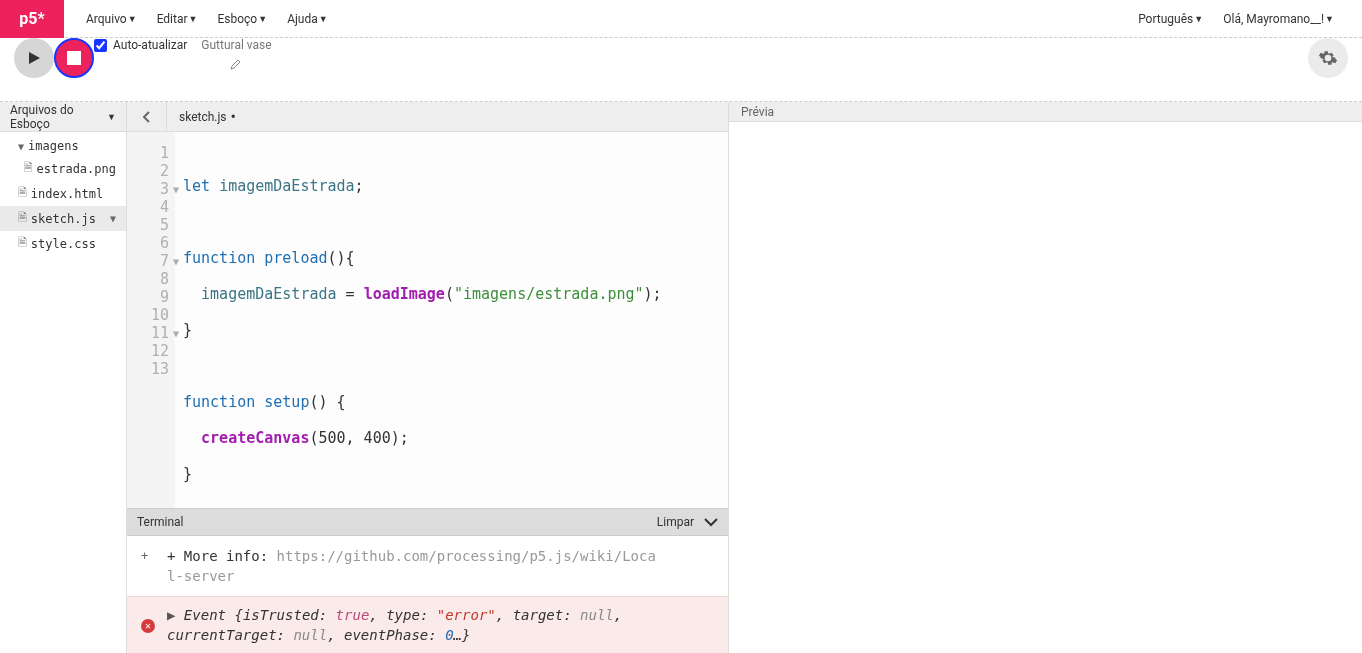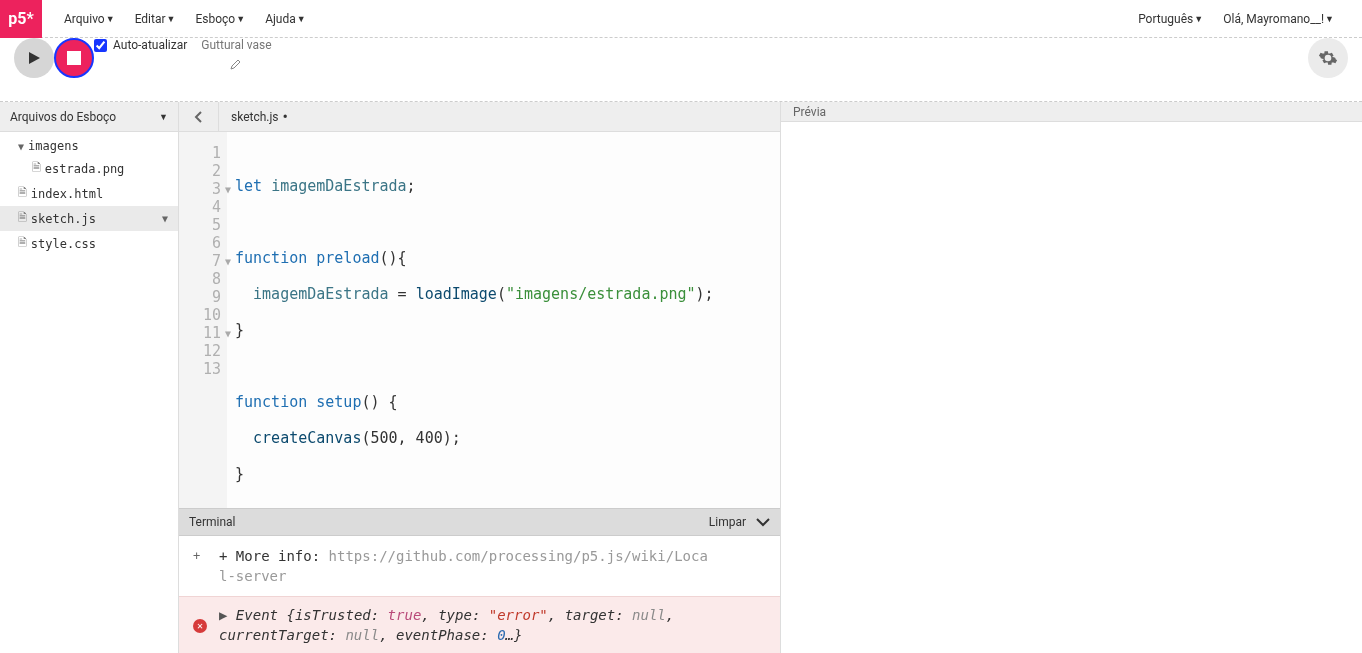--- a/index.html
+++ b/index.html
@@ -1,52 +1,52 @@
 <!DOCTYPE html>
 <html><head>
 <meta charset="utf-8">
 <style>
 * { margin:0; padding:0; box-sizing:border-box; }
 body { font-family:-apple-system,BlinkMacSystemFont,"Segoe UI",Roboto,sans-serif; font-size:12px; color:#333; width:1362px; height:653px; overflow:hidden; background:#fff; }
 .nav { height:38px; display:flex; align-items:center; border-bottom:1px dashed #ccc; }
-.logo { width:42px; height:38px; background:#ed225d; color:#fff; display:flex; align-items:center; justify-content:center; font-weight:bold; font-size:16px; }
+.logo { width:64px; height:38px; background:#ed225d; color:#fff; display:flex; align-items:center; justify-content:center; font-weight:bold; font-size:16px; }
 .nav-items { display:flex; gap:4px; margin-left:14px; }
 .nav-item { padding:4px 8px; display:flex; align-items:center; gap:1px; cursor:pointer; color:#333; }
 .nav-right { margin-left:auto; display:flex; gap:4px; margin-right:20px; }
 .caret { font-size:9px; color:#333; }
 .toolbar { height:64px; display:flex; align-items:flex-start; padding:0 14px; border-bottom:1px dashed #ccc; gap:0; }
 .rbtn { width:40px; height:40px; border-radius:50%; display:flex; align-items:center; justify-content:center; cursor:pointer; }
 .play-btn { background:#d6d6d6; }
 .stop-btn { background:#ed225d; border:2px solid #1736ff; }
 .auto { display:flex; align-items:center; gap:6px; color:#333; }
 .proj { display:flex; align-items:center; gap:6px; color:#777; margin-left:14px;flex-direction:column; }
 .gear { margin-left:auto; width:40px; height:40px; border-radius:50%; background:#ebebeb; display:flex; align-items:center; justify-content:center; cursor:pointer; }
 .main { display:flex; height:551px; }
-.sidebar { width:179px; border-right:1px solid #ddd; }
+.sidebar { width:127px; border-right:1px solid #ddd; }
 .sb-head { height:30px; background:#eee; border-bottom:1px solid #ddd; display:flex; align-items:center; padding:0 10px; font-size:12px; color:#333; justify-content:space-between; }
 .tree { padding:4px 0; font-family:"Lucida Console",Monaco,monospace; font-size:12px; }
 .ti { padding:3px 10px; display:flex; align-items:center; gap:4px; cursor:pointer; color:#333; }
 .ti.sel { background:#eaeaea; }
 .ti .spacer { display:inline-block; }
 .tri { font-size:10px; color:#666; }
 .fi-icon { font-size:11px; color:#666; }
 .middle { width:602px; display:flex; flex-direction:column; border-right:1px solid #ddd; }
 .tabbar { height:30px; background:#eee; border-bottom:1px solid #ddd; display:flex; align-items:center; }
 .collapse { width:40px; height:30px; display:flex; align-items:center; justify-content:center; border-right:1px solid #ddd; cursor:pointer; color:#666; font-weight:bold; }
 .tabname { padding:0 12px; color:#333; display:flex; align-items:center; gap:4px; }
 .dot { font-size:16px; line-height:8px; }
 .editor { flex:1; display:flex; font-family:"Lucida Console",Monaco,monospace; font-size:15px; line-height:18px; overflow:hidden; background:#fdfdfd; }
 .gutter { width:48px; background:#f4f4f4; text-align:right; padding:12px 6px 0 0; color:#b0b0b0; }
 .gline { height:18px; position:relative; }
 .fold { position:absolute; right:-10px; top:1px; color:#aaa; font-size:10px; }
 .code { flex:1; padding:27px 0 0 8px; white-space:pre; color:#333; }
 .cline { height:18px; }
 .kw { color:#1f6fb2; }
 .fn { color:#1f6fb2; font-weight:normal; }
-.call { color:#0c4a6e; font-weight:normal; }
+.call { color:#a21caf; font-weight:bold; }
 .var { color:#3b7586; }
 .str { color:#3a8f3a; }
 .term-head { height:28px; background:#dcdcdc; border-top:1px solid #ccc; border-bottom:1px solid #ccc; display:flex; align-items:center; padding:0 10px; color:#333; justify-content:space-between; }
 .term-right { display:flex; align-items:center; gap:10px; }
 .term-right span { cursor:pointer; color:#333; }
 .term-body { font-family:"Lucida Console",Monaco,monospace; font-size:14px; line-height:20px; }
 .term-info { padding:10px 14px 10px 40px; color:#333; position:relative; }
 .term-info .plus { position:absolute; left:14px; top:10px; color:#666; font-size:12px; }
 .link { color:#999; }
 .term-err { background:#fbeaea; padding:8px 14px 8px 40px; font-style:italic; color:#333; position:relative; border-top:1px solid #f0d4d4; }

